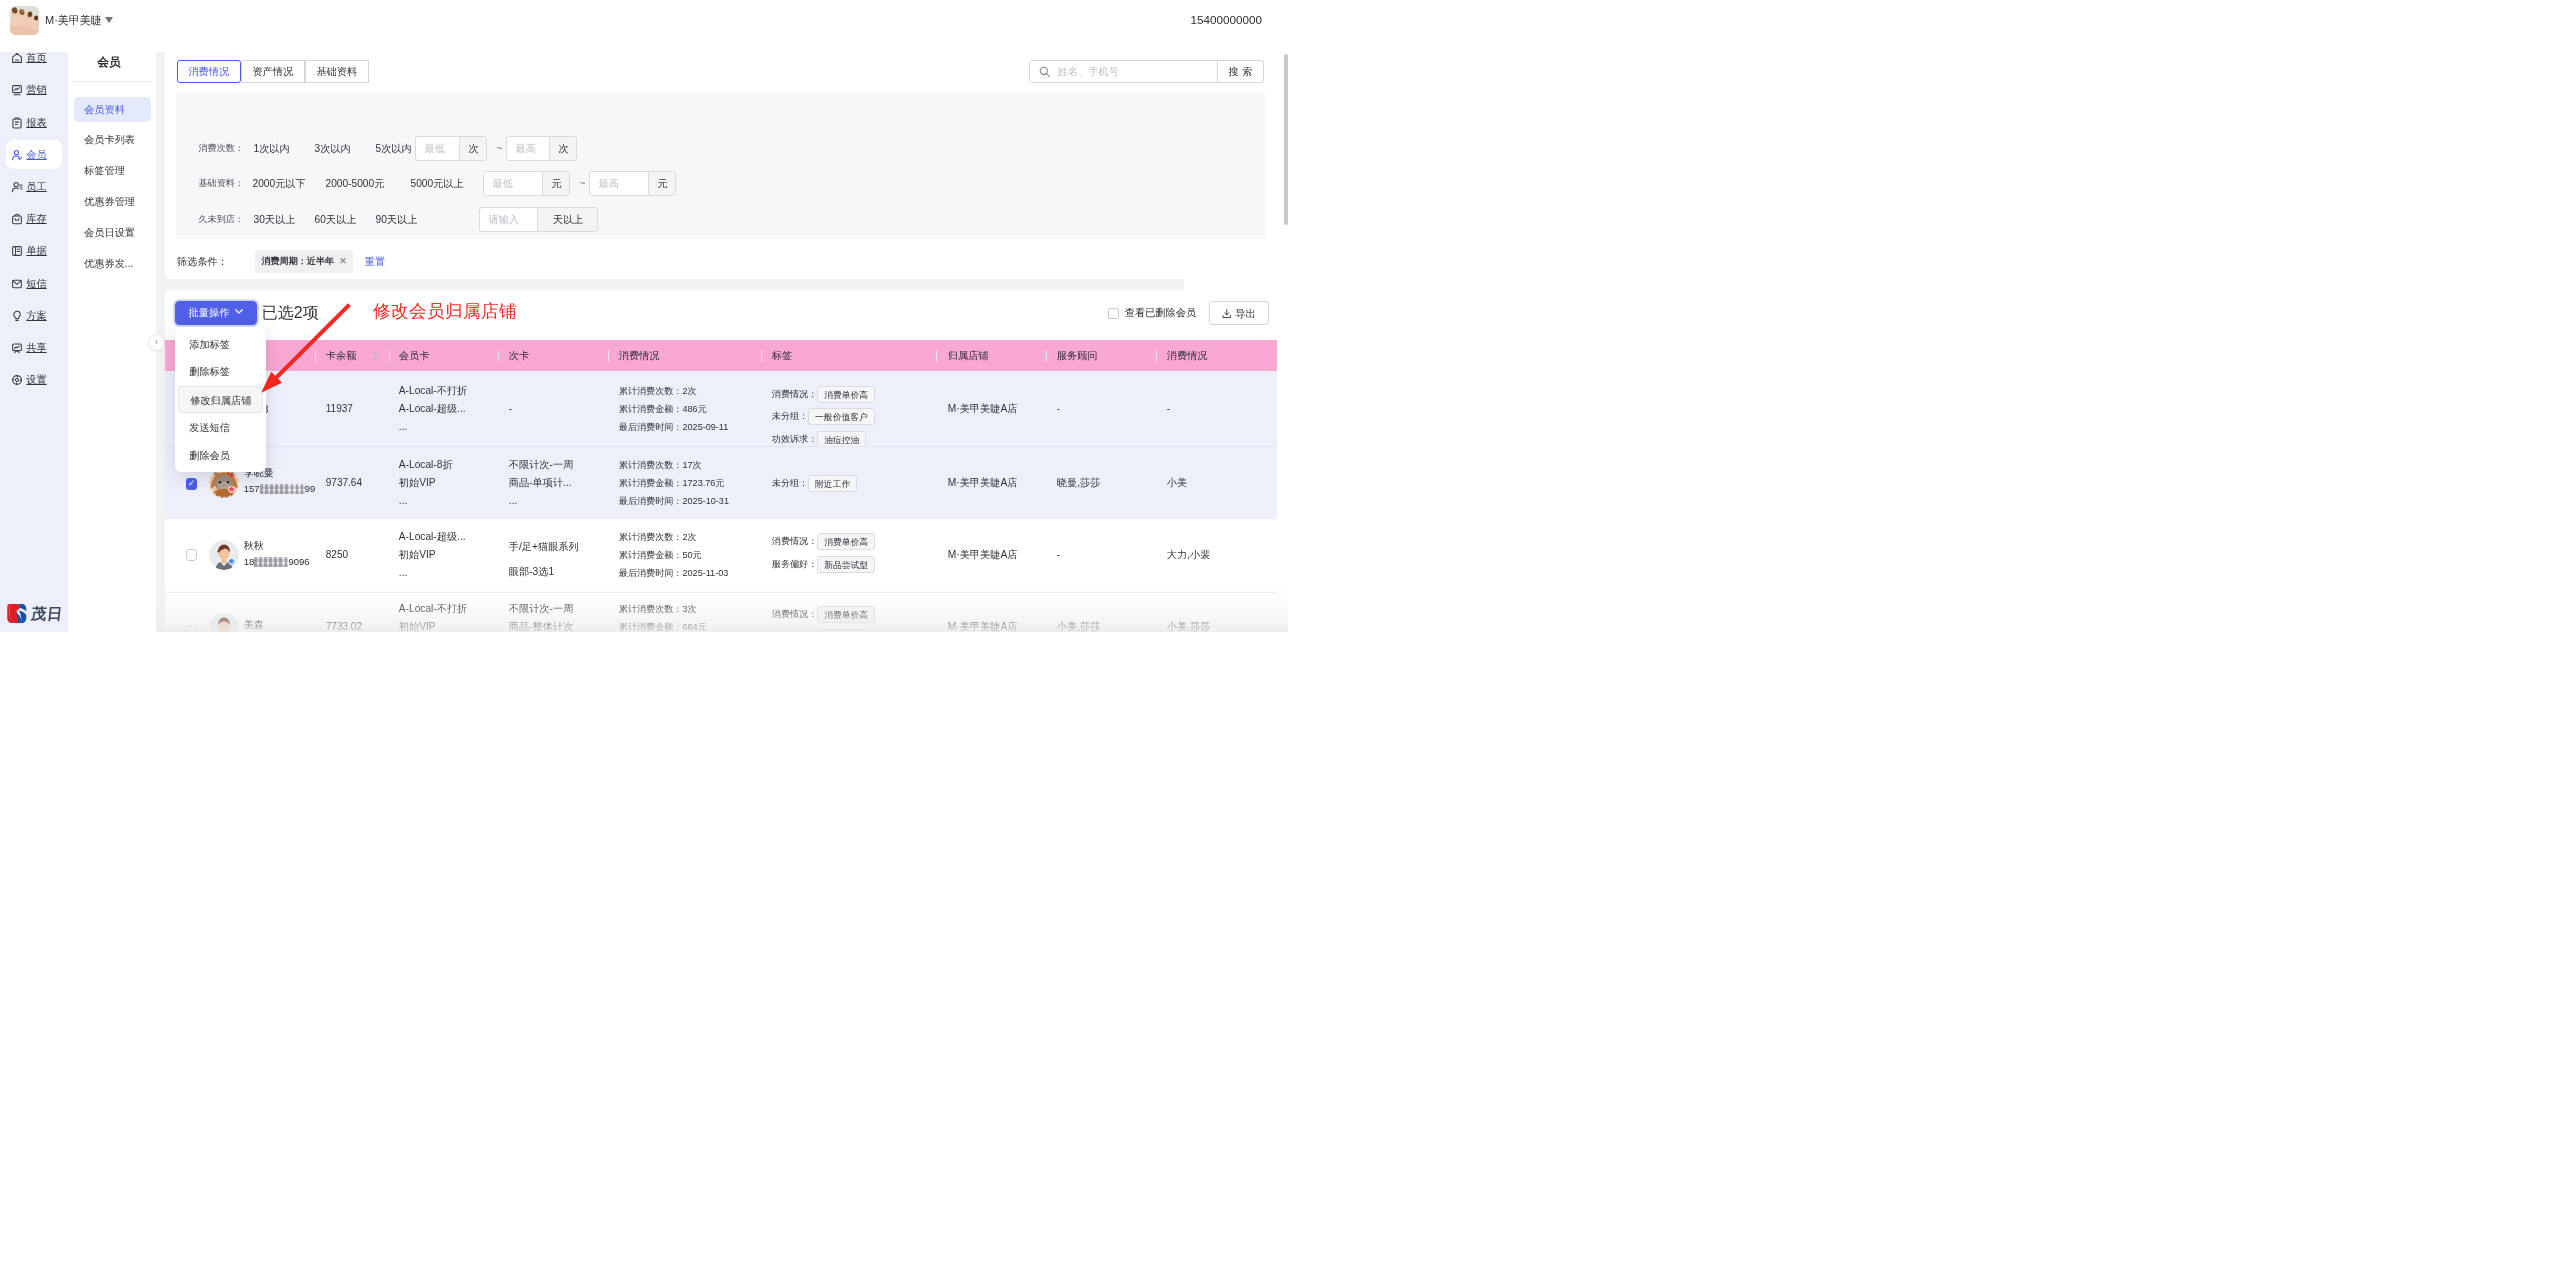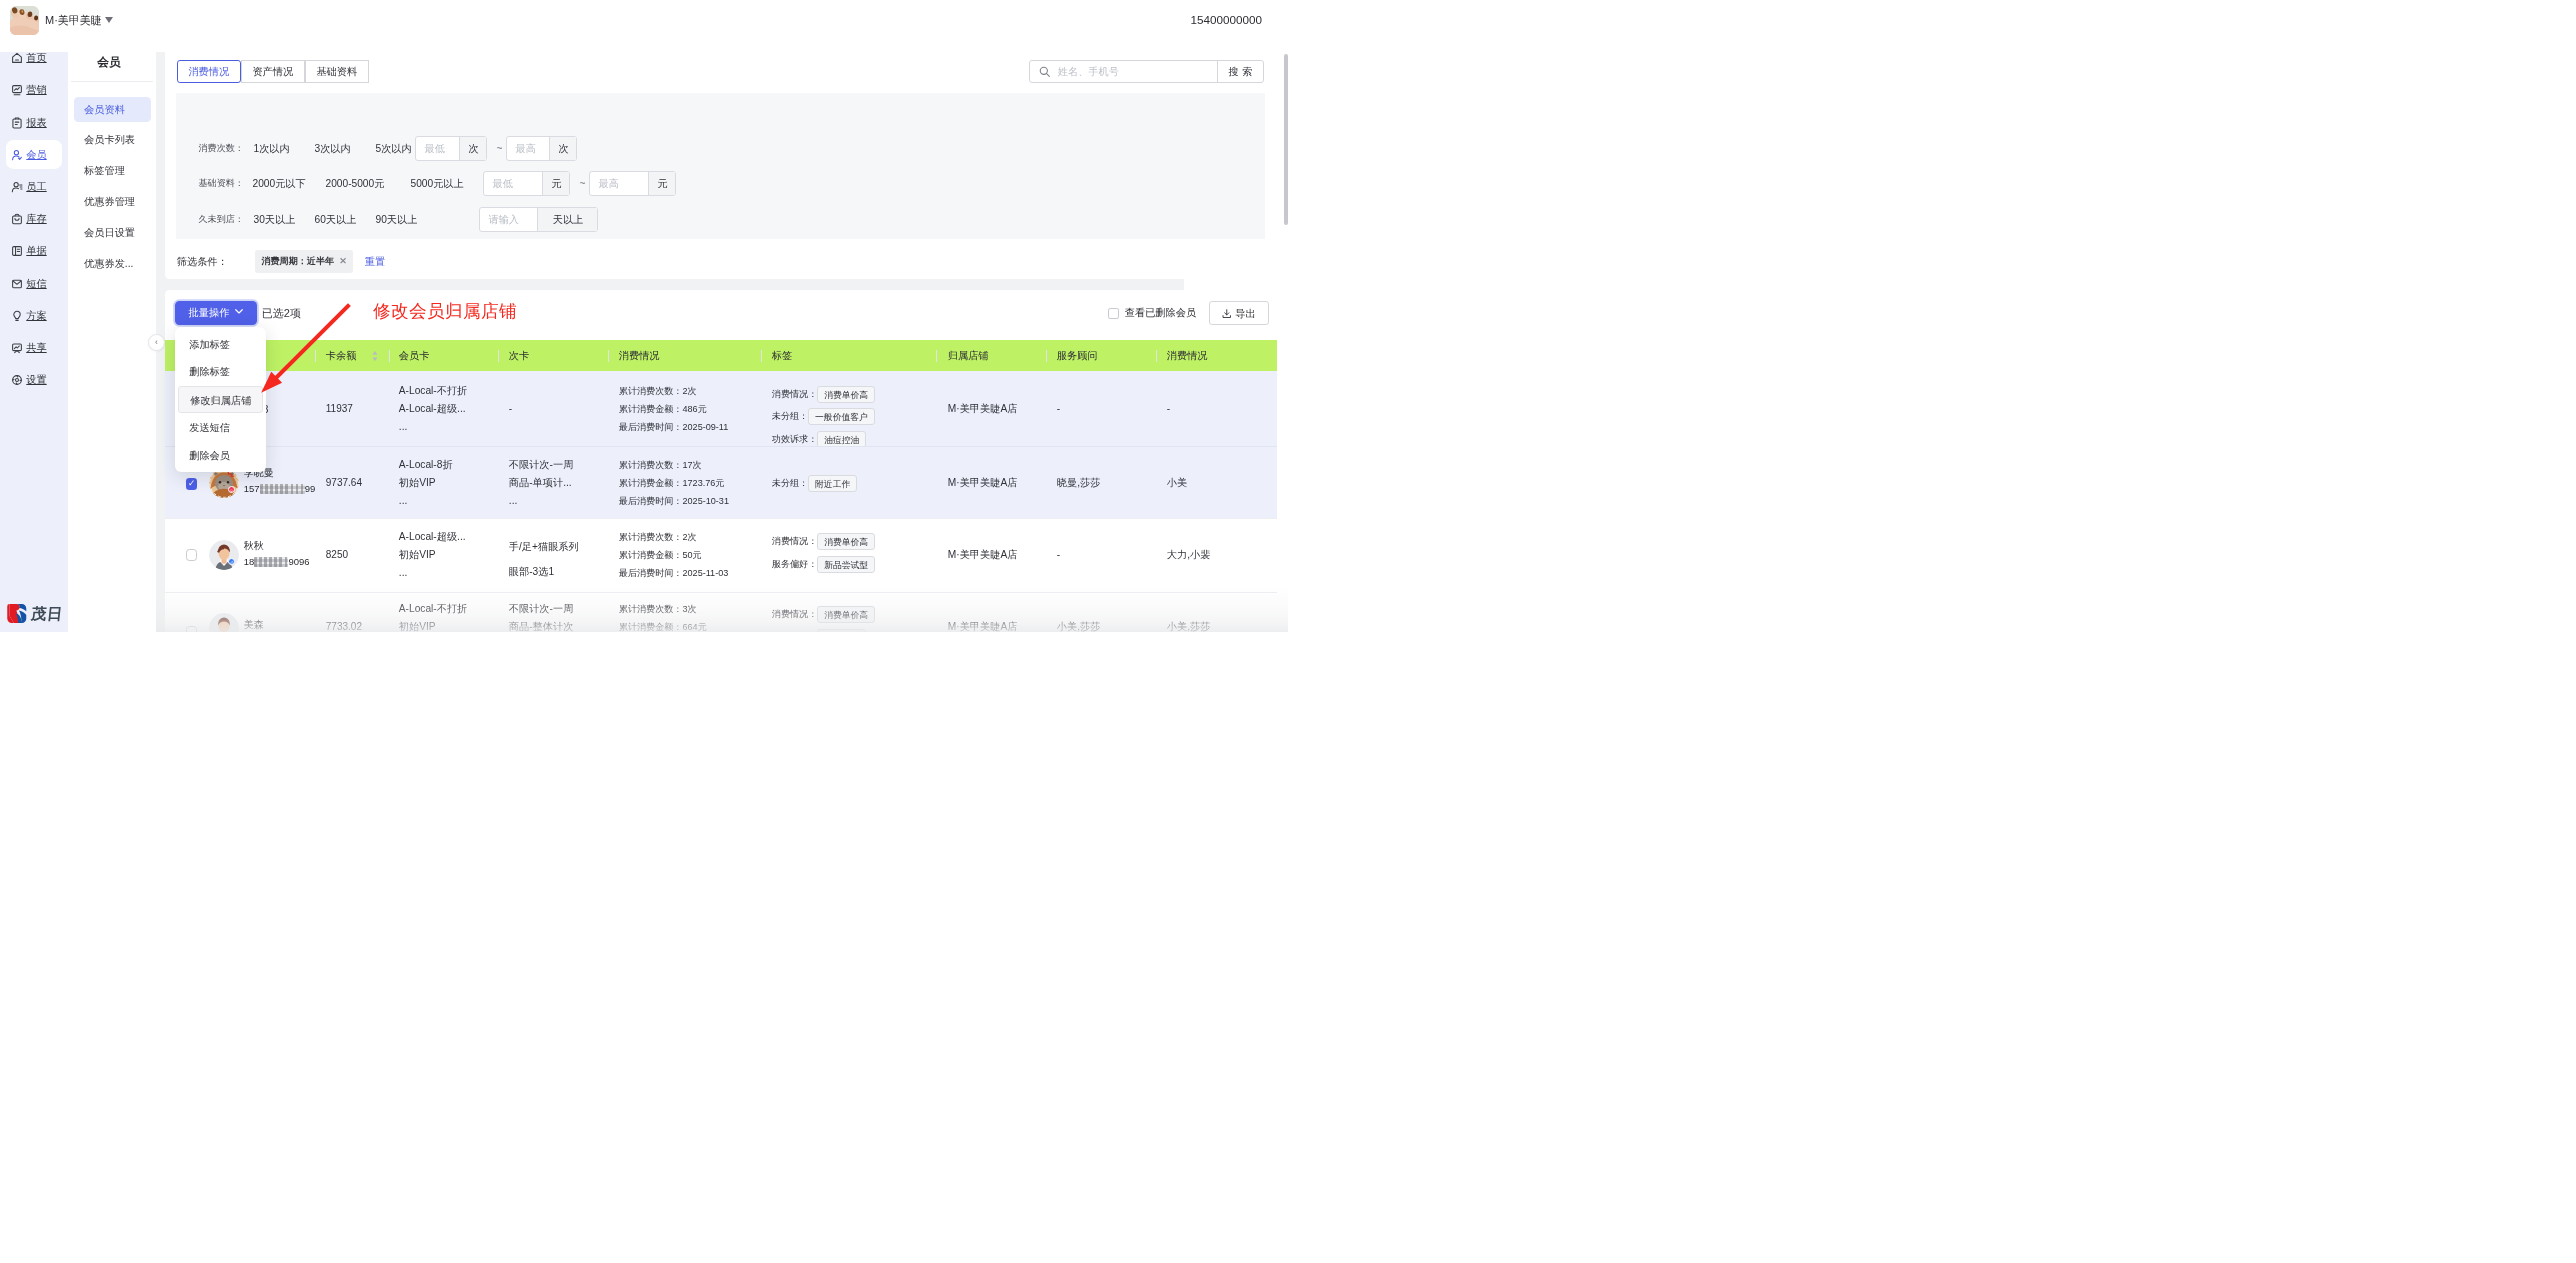--- a/index.html
+++ b/index.html
@@ -70,28 +70,28 @@
   #fcond { position:absolute; left:12px; top:201px; height:23px; }
   #fcond .lb { position:absolute; left:0; line-height:23px; font-size:10.2px; color:#303138; white-space:nowrap; }
   #fcond .tag { position:absolute; left:78px; top:0; height:23px; background:#eff0f2; border-radius:2.9px;
        line-height:23px; padding:0 6.6px; font-size:9.1px; color:#36373d; white-space:nowrap;font-weight:bold; }
   #fcond .x { display:inline-block; margin-left:5.1px; color:#8a8d95; font-size:9.1px; }
   #fcond .reset { position:absolute; left:188px; line-height:23px; font-size:10.2px; color:#4a5ce0; white-space:nowrap; }
 
   
   #batch { position:absolute; left:10px; top:10.6px; width:82px; height:24.5px; background:#5060e8; border-radius:4.4px;
       box-shadow:0 0 0 1.8px #ccd2f8; color:#fff; font-size:10.2px; text-align:center; line-height:24.5px; }
-  #selcnt { position:absolute; left:97px; top:10.6px; line-height:24.5px; font-size:11px; color:#33343a; }
+  #selcnt { position:absolute; left:97px; top:10.6px; line-height:24.5px; font-size:16px; color:#33343a; }
   #seedel { position:absolute; left:943px; top:17.6px; width:11.3px; height:11.3px; background:#fff; border:0.4px solid #c6c9d0; border-radius:2.2px; }
   #seedel-t { position:absolute; left:960px; top:10.6px; line-height:24.5px; font-size:10.2px; color:#2e2f35; }
   #expbtn { position:absolute; left:1044px; top:11.3px; width:60px; height:24px; border:0.4px solid #d4d6dc; border-radius:2.9px;
       background:#fff; font-size:10.2px; color:#2b2c32; text-align:center; line-height:23.4px; }
 
   
-  #thead { position:absolute; left:0; top:50px; width:1112px; height:31px; background:#bef264; }
+  #thead { position:absolute; left:0; top:50px; width:1112px; height:31px; background:#f9a8d4; }
   #thead .h { position:absolute; top:0; line-height:31px; font-size:10.2px; font-weight:500; color:#2c2d33; }
   #thead .sep { position:absolute; top:9.5px; width:0.7px; height:12.4px; background:#e2e3e8; }
   .trow { position:absolute; left:0; width:1112px; }
   .trow.blue { background:#edf0fb; }
   .rowline { position:absolute; left:0; width:1112px; height:0; border-top:0.7px solid #eceef2; }
   .cell { position:absolute; font-size:10.2px; color:#303138; }
   .cell.sm { font-size:9.1px; }
   .cell.num { font-size:10px; }
   .cl { line-height:18px; }
   .tagln { position:absolute; height:17px; line-height:17px; font-size:9.1px; color:#303138; white-space:nowrap; }

